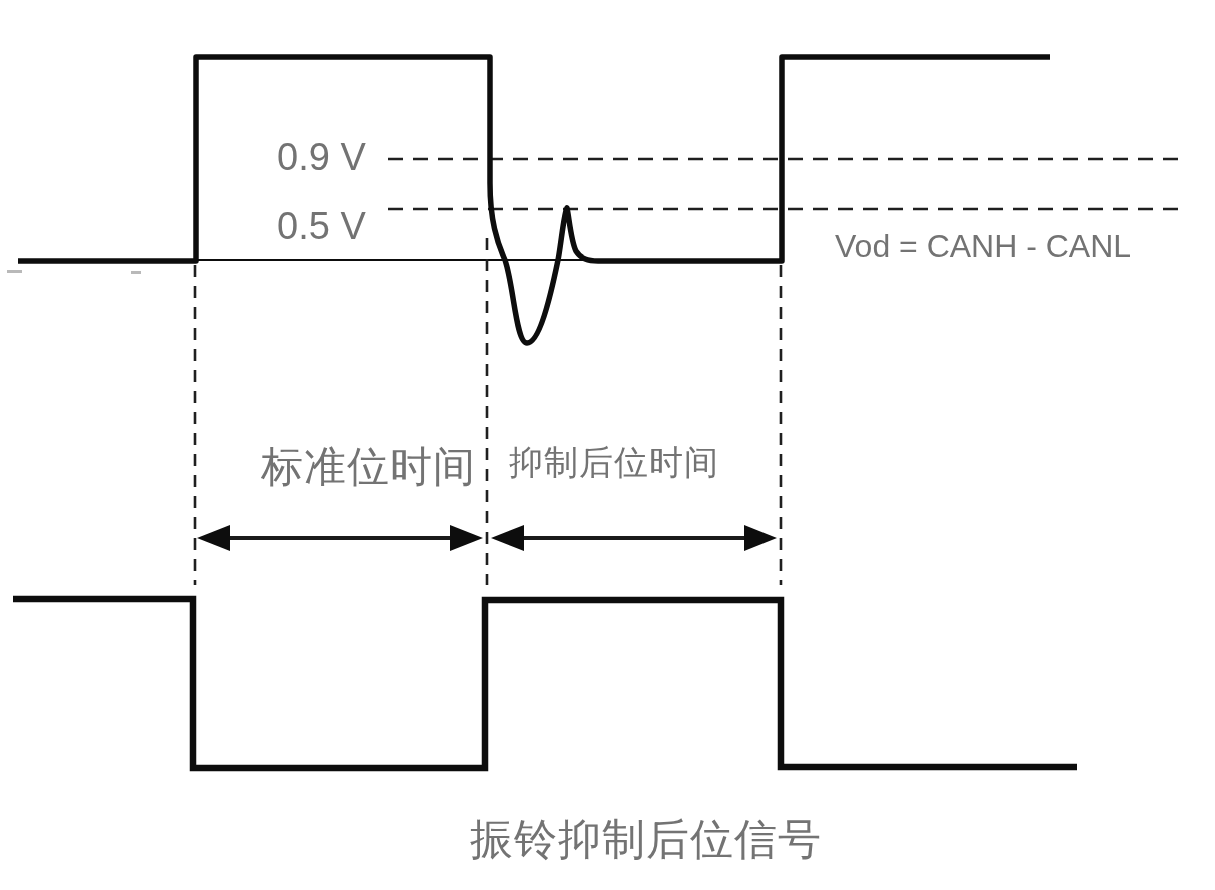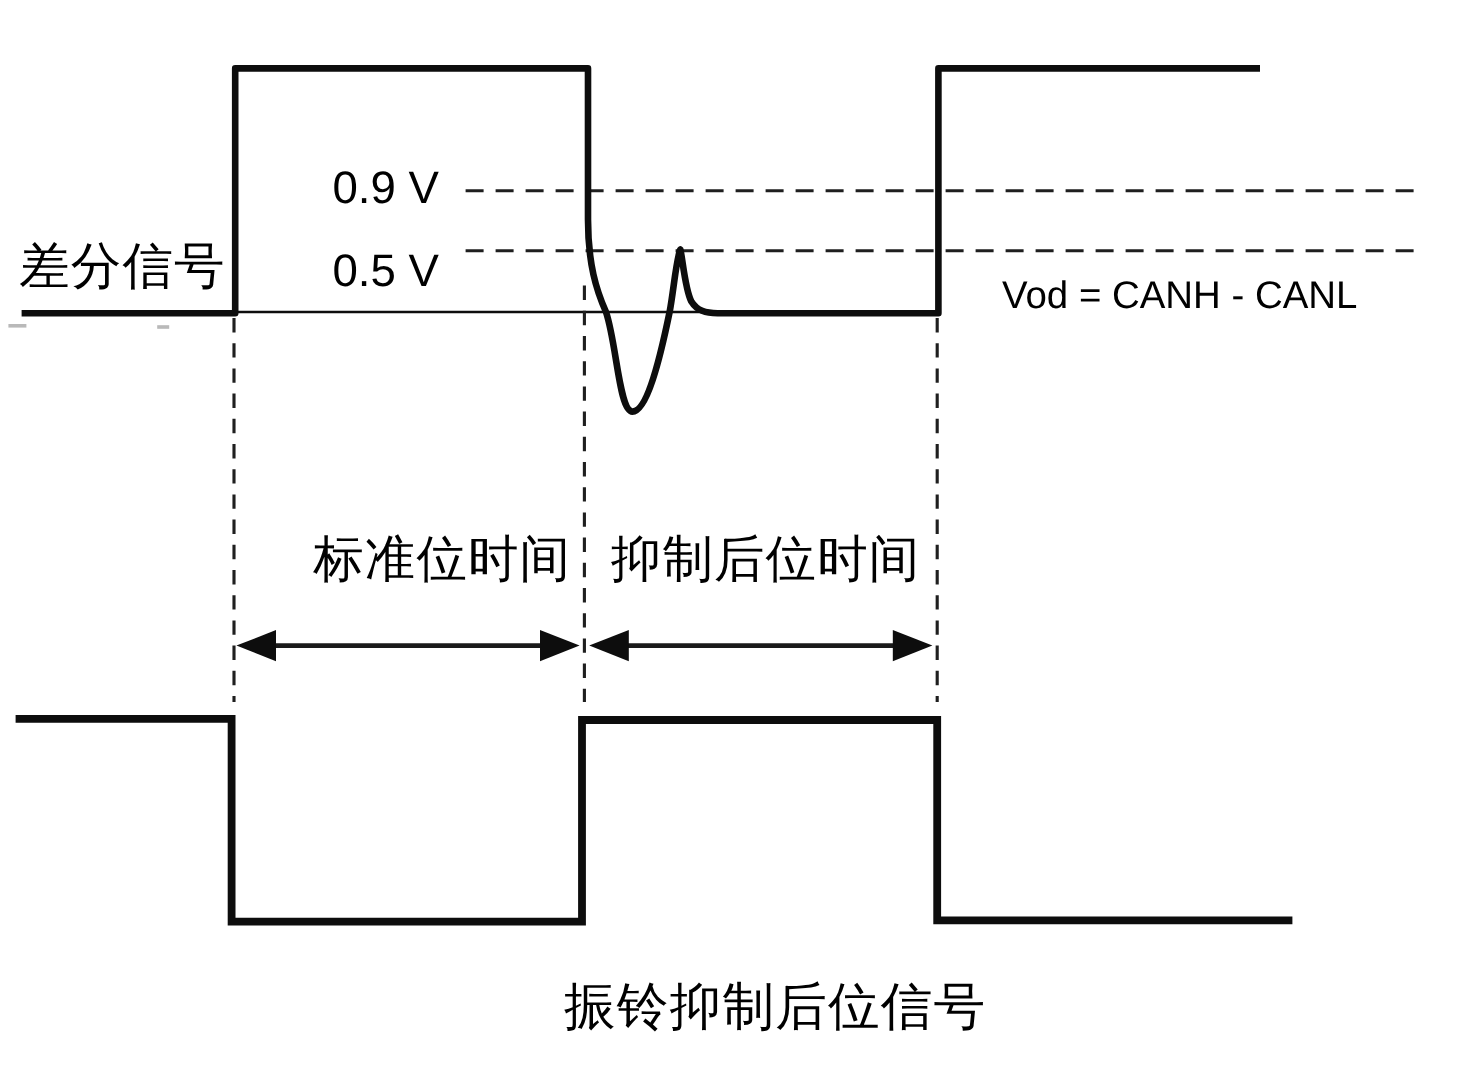--- a/index.html
+++ b/index.html
@@ -15,33 +15,33 @@
     background: #ffffff;
     overflow: hidden;
   }
   .stage svg {
     position: absolute;
     left: 0;
     top: 0;
   }
   .lbl {
     position: absolute;
-    color: #000000;
+    color: #737373;
     white-space: nowrap;
     line-height: 1.1;
   }
   .cjk-serif {
     font-family: "Liberation Serif", "DejaVu Serif", serif;
   }
   .lbl-diff    { left: 16px;  top: 200px; font-size: 42px; letter-spacing: 1px; }
   .lbl-09      { left: 277px; top: 137px; font-size: 38px; }
   .lbl-05      { left: 277px; top: 206px; font-size: 38px; }
   .lbl-vod     { left: 835px; top: 229px; font-size: 32px; }
   .lbl-stdbit  { left: 234px; top: 444px; font-size: 42px; letter-spacing: 1px; margin-left: 27px; }
-  .lbl-supbit  { left: 509px; top: 444px; font-size: 42px; letter-spacing: 1px; }
+  .lbl-supbit  { left: 509px; top: 444px; font-size: 34px; letter-spacing: 1px; }
   .lbl-rxd     { left: 20px;  top: 548px; font-size: 36px; letter-spacing: 1px; }
   .lbl-caption { left: 470px; top: 816px; font-size: 43px; letter-spacing: 1px; font-weight: 500; }
   .artifact {
     position: absolute;
     height: 3px;
     background: #b9b9b9;
   }
   .artifact-1 { left: 7px;   top: 270px; width: 15px; }
   .artifact-2 { left: 131px; top: 271px; width: 10px; }
 </style>
@@ -81,21 +81,20 @@
     <g>
       <path d="M504,538 L764,538" fill="none" stroke="#1a1a1a" stroke-width="4"></path>
       <polygon points="491,538 524,525 524,551" fill="#0d0d0d"></polygon>
       <polygon points="777,538 744,525 744,551" fill="#0d0d0d"></polygon>
     </g>
   </svg>
 
   <div class="artifact artifact-1"></div>
   <div class="artifact artifact-2"></div>
 
-  <div class="lbl cjk-serif lbl-diff">差分信号</div>
 
   <div class="lbl lbl-09">0.9 V</div>
 
   <div class="lbl lbl-05">0.5 V</div>
 
   <div class="lbl lbl-vod">Vod = CANH - CANL</div>
 
   <div class="lbl cjk-serif lbl-stdbit">标准位时间</div>
 
   <div class="lbl cjk-serif lbl-supbit">抑制后位时间</div>

